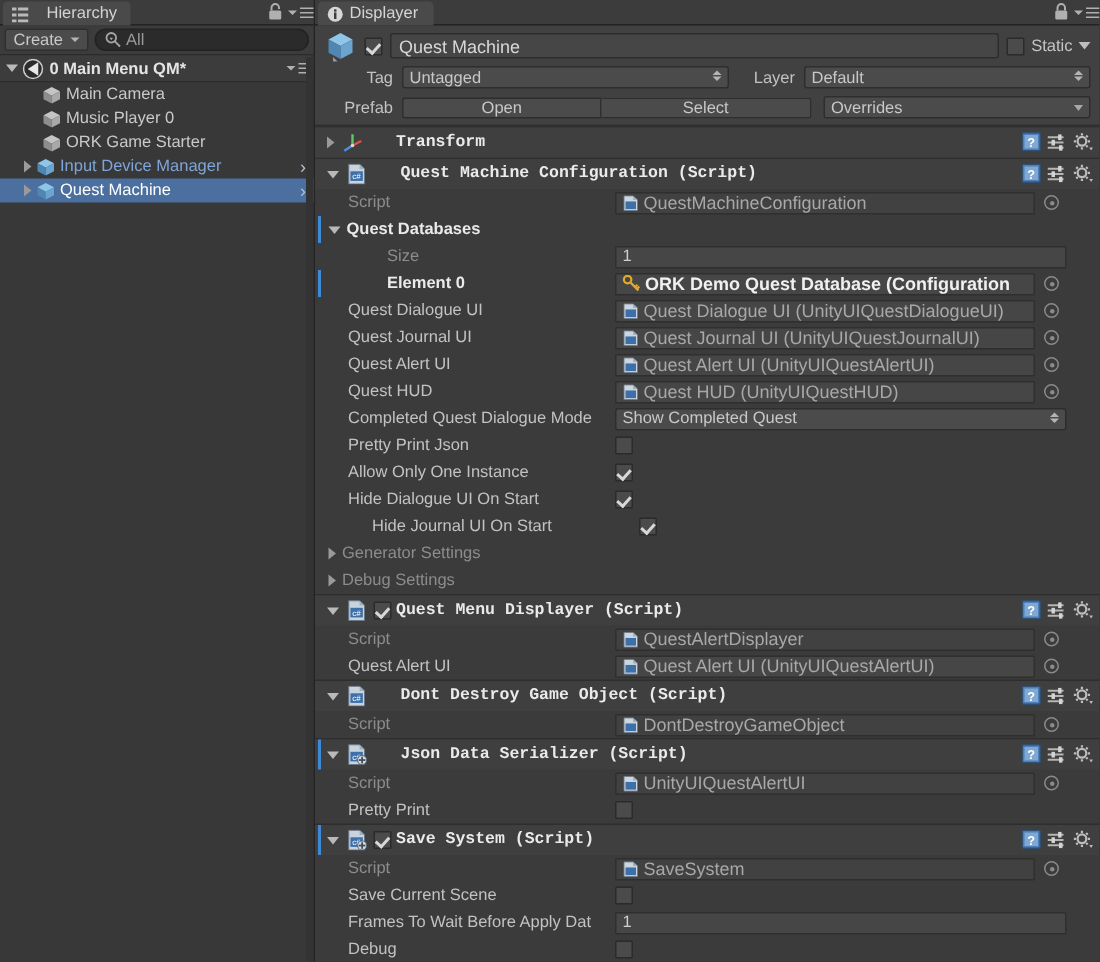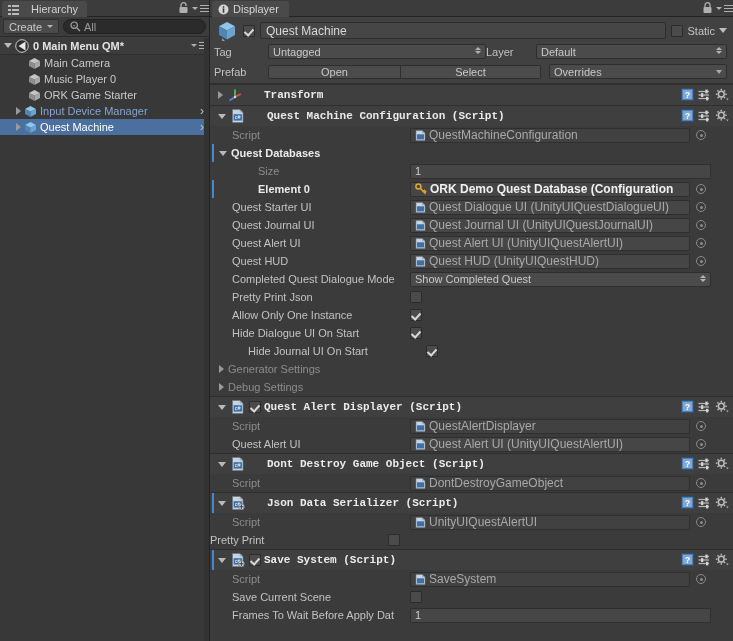--- a/index.html
+++ b/index.html
@@ -81,21 +81,21 @@
         border-right: 2px solid #d8d8d8; border-bottom: 2px solid #d8d8d8;
         transform: rotate(42deg); }
   .nameField { flex: 1; height: 17px; background: #464646; border: 1px solid #2d2d2d; border-radius: 2px;
                display: flex; align-items: center; padding: 0 5px; color: #d8d8d8; font-size: 12px; }
   .staticBox { display: flex; align-items: center; gap: 4px; padding-right: 2px; }
   .staticBox .txt { color: #c4c4c4; font-size: 11px; }
   .dntri { width: 0; height: 0; border-left: 4px solid transparent; border-right: 4px solid transparent;
            border-top: 5px solid #bdbdbd; }
 
   .irow2 { display: flex; align-items: center; height: 17px; margin-top: 3px; gap: 0; }
-  .flbl { color: #c2c2c2; font-size: 11px; }
+  .flbl { color: #c2c2c2; font-size: 11px; text-align: right; }
   .popup { height: 15px; background: #4b4b4b; border: 1px solid #2e2e2e; border-radius: 2px;
            display: flex; align-items: center; padding: 0 4px; color: #c8c8c8; font-size: 11px;
            position: relative; }
   .popup .upd { position: absolute; right: 4px; top: 2px; display: flex; flex-direction: column; gap: 1px; }
   .popup .upd i { width: 0; height: 0; border-left: 3px solid transparent; border-right: 3px solid transparent; }
   .popup .upd i.u { border-bottom: 3px solid #b4b4b4; }
   .popup .upd i.d { border-top: 3px solid #b4b4b4; }
   .popup .dntri2 { position: absolute; right: 4px; top: 5px; width: 0; height: 0;
                    border-left: 3px solid transparent; border-right: 3px solid transparent;
                    border-top: 4px solid #a8a8a8; }
@@ -479,21 +479,21 @@
                 <circle cx="3.4" cy="3.4" r="2.5" stroke="#e0a82e" stroke-width="1.5" fill="none"></circle>
                 <path d="M5.0 5.0 L10.6 10.6" stroke="#e0a82e" stroke-width="1.6"></path>
                 <path d="M8.4 8.4 l1.6 -1.6 M9.6 9.6 l1.6 -1.6" stroke="#e0a82e" stroke-width="1.4"></path>
               </svg>
             </span>
             <span class="otxt bold">ORK Demo Quest Database (Configuration</span>
           </span>
           <span class="dot" style="margin-left:6px"></span>
         </div>
         <div class="prow">
-          <span class="plbl" style="margin-left:22px;width:178px;overflow:hidden">Quest Starter UI</span>
+          <span class="plbl" style="margin-left:22px;width:178px;overflow:hidden">Quest Dialogue UI</span>
           <span class="objfield" style="width:280px">
             <span class="svgwrap" style="flex:none">
               <svg width="11" height="11" viewBox="0 0 11 11">
                 <path d="M1 0.6 h6 l3 2.7 v7.1 h-9 z" fill="#ccd6e0" stroke="#6f7b87" stroke-width="0.6"></path>
                 <path d="M7 0.6 v2.7 h3 z" fill="#a0b0bf"></path>
                 <rect x="2" y="4.3" width="7" height="5.1" fill="#3d6fa8"></rect>
               </svg>
             </span>
             <span class="otxt">Quest Dialogue UI (UnityUIQuestDialogueUI)</span>
           </span>
@@ -580,21 +580,21 @@
           <span class="tri down" style="margin-left:2px;margin-right:5px"></span>
           <span class="cico svgwrap">
             <svg width="14" height="14" viewBox="0 0 14 14">
               <path d="M1.5 0.5 h7.2 l3.3 3.1 v10.0 h-10.5 z" fill="#c8d3de" stroke="#6a7682" stroke-width="0.7"></path>
               <path d="M8.7 0.5 v3.1 h3.3 z" fill="#9fb0bf"></path>
               <rect x="2.6" y="5.2" width="8.3" height="6.4" fill="#3d6fa8"></rect>
               <text x="6.7" y="10.4" font-family="Liberation Sans" font-size="5.4" fill="#ffffff" text-anchor="middle">c#</text>
             </svg>
           </span>
           <span class="cb on" style="margin-right:3px"></span>
-          <span class="ttl">Quest Alert Displayer (Script)</span>
+          <span class="ttl">Quest Menu Displayer (Script)</span>
           <span class="headicons">
             <span class="svgwrap">
               <svg width="13" height="13" viewBox="0 0 13 13">
                 <rect x="0.5" y="0.5" width="12" height="12" rx="1" fill="#4f7fb8" stroke="#2f4f73"></rect>
                 <rect x="2" y="2" width="9" height="9" fill="#7fa8d4"></rect>
                 <text x="6.5" y="10" font-family="Liberation Sans" font-size="8.5" font-weight="bold" fill="#ffffff" text-anchor="middle">?</text>
               </svg>
             </span>
             <span class="svgwrap">
               <svg width="13" height="12" viewBox="0 0 13 12">
@@ -774,21 +774,21 @@
                 <path d="M1 0.6 h6 l3 2.7 v7.1 h-9 z" fill="#ccd6e0" stroke="#6f7b87" stroke-width="0.6"></path>
                 <path d="M7 0.6 v2.7 h3 z" fill="#a0b0bf"></path>
                 <rect x="2" y="4.3" width="7" height="5.1" fill="#3d6fa8"></rect>
               </svg>
             </span>
             <span class="otxt">UnityUIQuestAlertUI</span>
           </span>
           <span class="dot" style="margin-left:6px"></span>
         </div>
         <div class="prow">
-          <span class="plbl" style="width:178px;overflow:hidden">Pretty Print</span>
+          <span class="plbl" style="margin-left:22px;width:178px;overflow:hidden">Pretty Print</span>
           <span class="cb"></span>
         </div>
         <div class="compsep"></div>
         <div class="comphead">
           <span class="ovrstrip"></span>
           <span class="tri down" style="margin-left:2px;margin-right:5px"></span>
           <span class="cico svgwrap">
             <svg width="14" height="14" viewBox="0 0 14 14">
               <path d="M1.5 0.5 h7.2 l3.3 3.1 v10.0 h-10.5 z" fill="#c8d3de" stroke="#6a7682" stroke-width="0.7"></path>
               <path d="M8.7 0.5 v3.1 h3.3 z" fill="#9fb0bf"></path>
@@ -854,15 +854,19 @@
         <div class="prow">
           <span class="plbl" style="margin-left:22px;width:178px;overflow:hidden">Save Current Scene</span>
           <span class="cb"></span>
         </div>
         <div class="prow">
           <span class="plbl" style="margin-left:22px;width:178px;overflow:hidden">Frames To Wait Before Apply Dat</span>
           <span class="txtfield" style="width:301px">
             <span>1</span>
           </span>
         </div>
+        <div class="prow">
+          <span class="plbl" style="margin-left:22px;width:178px;overflow:hidden">Debug</span>
+          <span class="cb"></span>
+        </div>
       </div>
   </div>
 </div>
 
 </body></html>

